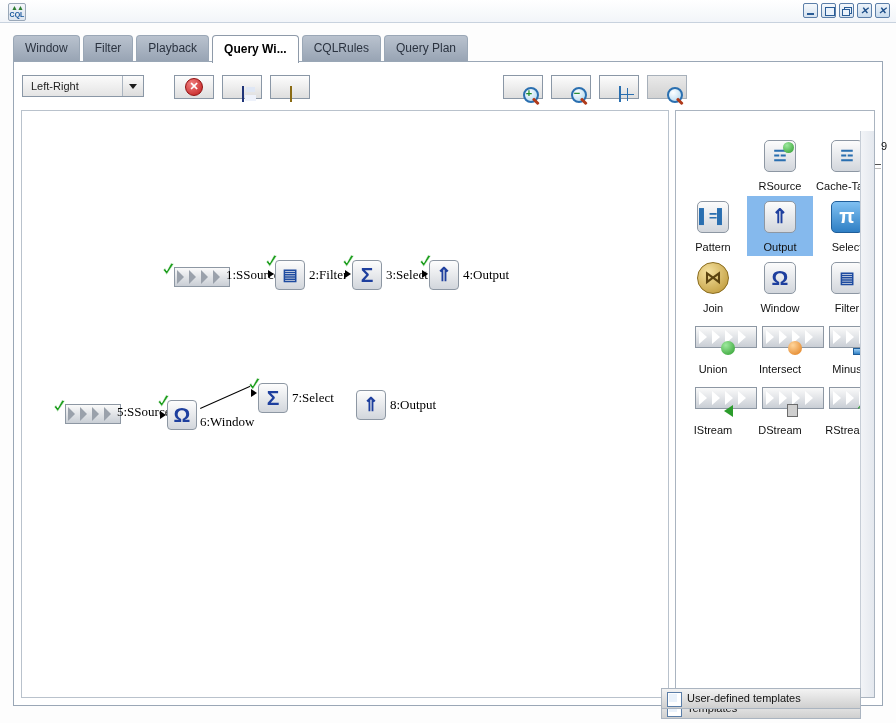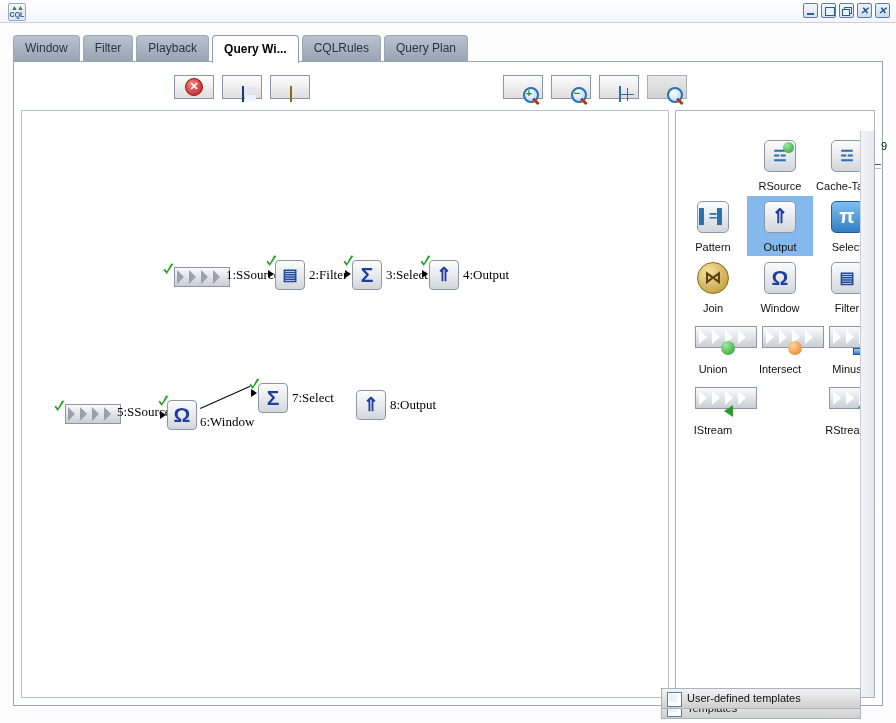--- a/index.html
+++ b/index.html
@@ -300,20 +300,26 @@
     <div class="tab">Playback</div>
     <div class="tab active">Query Wi...</div>
     <div class="tab">CQLRules</div>
     <div class="tab">Query Plan</div>
   </div>
 
   <div id="content">
 
     <div id="toolbar">
 
+      <div id="layout-combo">
+        <span class="lbl">Left-Right</span>
+        <span class="arrowbox">
+            <span class="caret"></span>
+          </span>
+      </div>
 
       <div class="tbtn" id="btn-delete">
         <span class="icon-sq ic-delete">✕</span>
       </div>
       <div class="tbtn" id="btn-save">
         <span class="icon-sq ic-save"></span>
       </div>
       <div class="tbtn" id="btn-grid">
         <span class="icon-sq ic-grid"></span>
       </div>
@@ -550,20 +556,32 @@
           <div class="pico">
             <span class="pstream">
                 <span class="chev" style="left:3px;"></span>
                 <span class="chev" style="left:16px;"></span>
                 <span class="chev" style="left:29px;"></span>
                 <span class="chev" style="left:42px;"></span>
               </span>
             <span style="position:absolute;right:-2px;bottom:1px;width:0;height:0;border-top:6px solid transparent;border-bottom:6px solid transparent;border-right:9px solid #2b9c2b;"></span>
           </div>
           <div class="plabel">IStream</div>
+        </div>
+        <div class="pitem" style="left:71px;top:248px;">
+          <div class="pico">
+            <span class="pstream">
+                <span class="chev" style="left:3px;"></span>
+                <span class="chev" style="left:16px;"></span>
+                <span class="chev" style="left:29px;"></span>
+                <span class="chev" style="left:42px;"></span>
+              </span>
+            <span style="position:absolute;right:0px;bottom:1px;width:9px;height:11px;background:#cfcfcf;border:1px solid #6b6b6b;"></span>
+          </div>
+          <div class="plabel">DStream</div>
         </div>
         <div class="pitem" style="left:138px;top:248px;">
           <div class="pico">
             <span class="pstream">
                 <span class="chev" style="left:3px;"></span>
                 <span class="chev" style="left:16px;"></span>
                 <span class="chev" style="left:29px;"></span>
               </span>
             <span style="position:absolute;right:-3px;bottom:1px;color:#2b9c2b;font-size:13px;line-height:12px;">⇅</span>
           </div>

